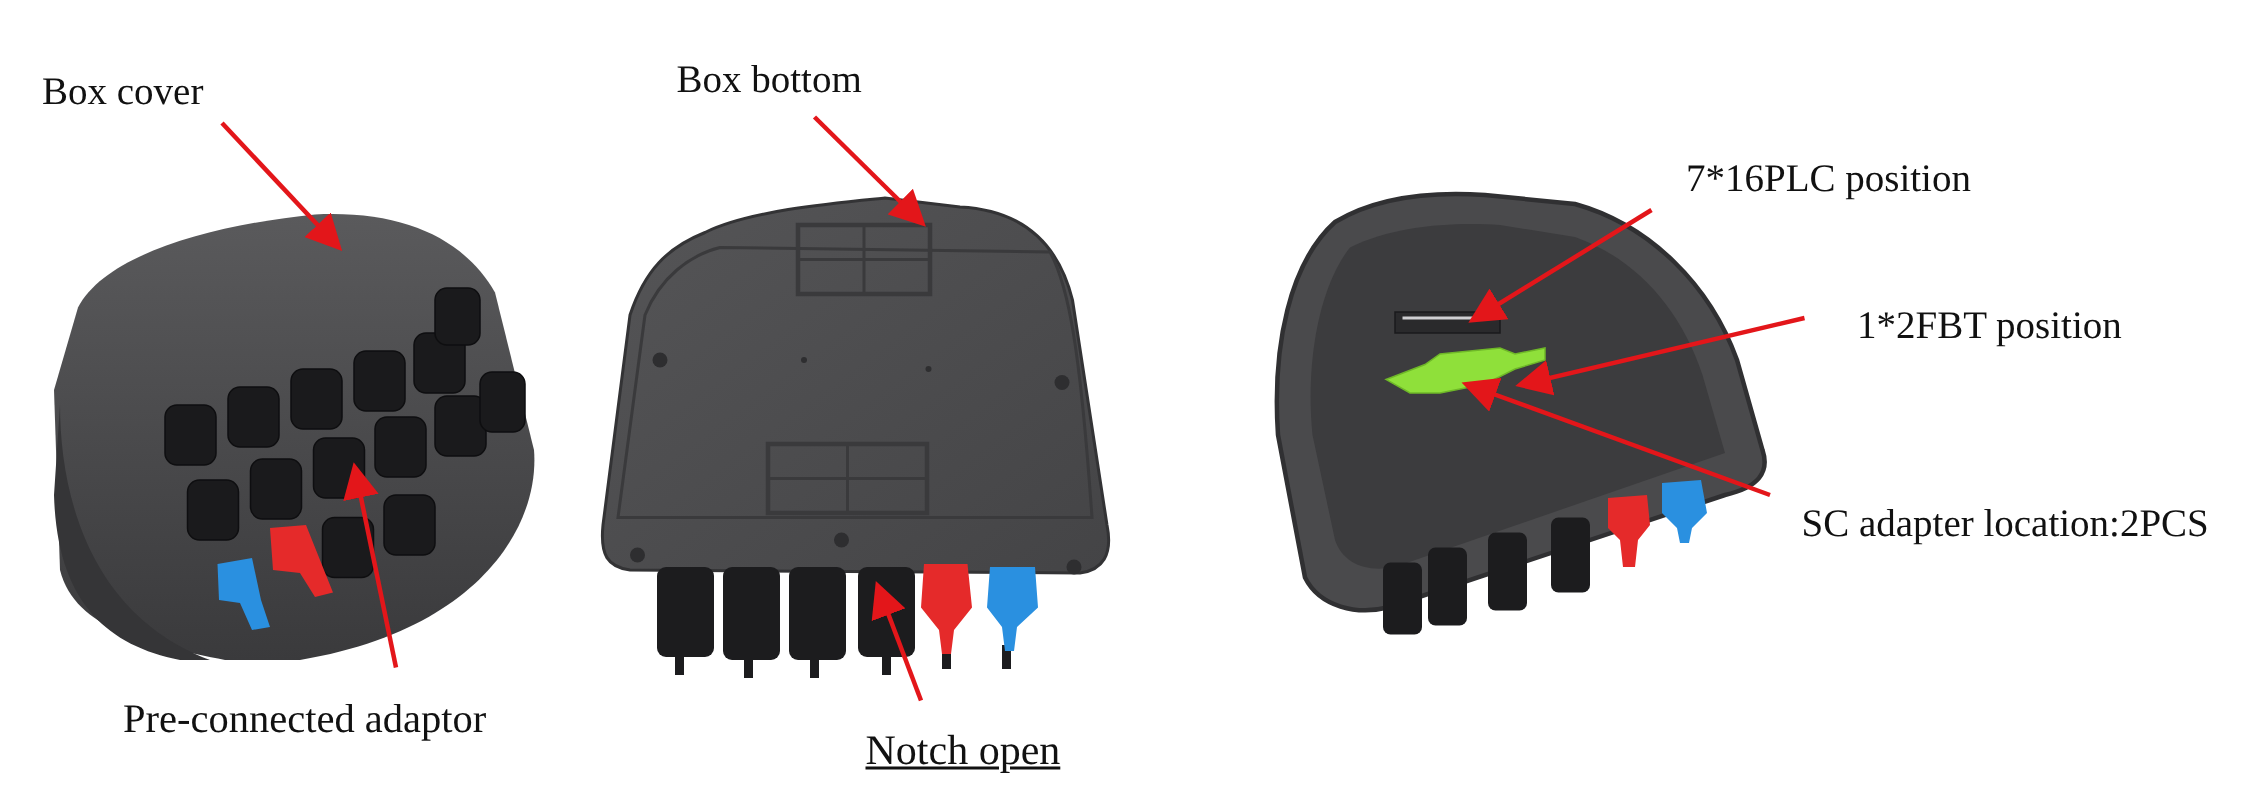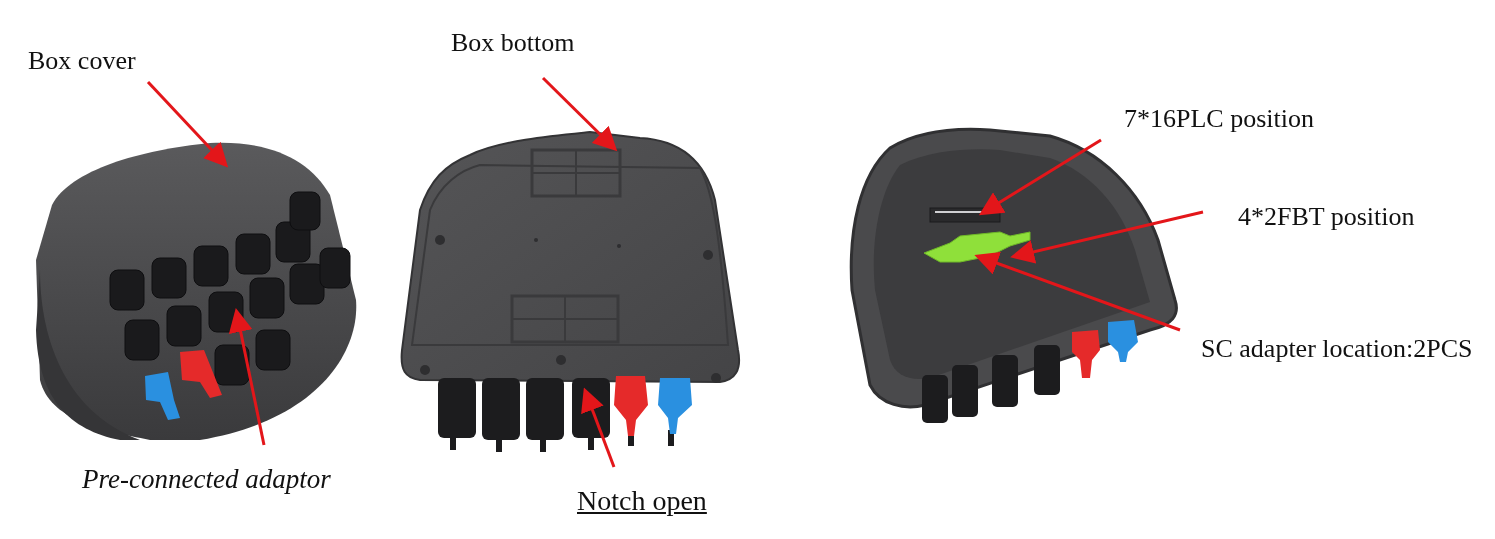--- a/index.html
+++ b/index.html
@@ -107,18 +107,18 @@
     <line x1="264" y1="445" x2="237" y2="314" marker-end="url(#ah)"></line>
     <line x1="543" y1="78" x2="613" y2="147" marker-end="url(#ah)"></line>
     <line x1="614" y1="467" x2="586" y2="393" marker-end="url(#ah)"></line>
     <line x1="1101" y1="140" x2="984" y2="212" marker-end="url(#ah)"></line>
     <line x1="1203" y1="212" x2="1016" y2="256" marker-end="url(#ah)"></line>
     <line x1="1180" y1="330" x2="980" y2="257" marker-end="url(#ah)"></line>
   </g>
 </svg>
 
 <div class="label l-sm" style="left:28px; top:48px;">Box cover</div>
-<div class="label l-md" style="left:82px; top:466px;font-style:italic;">Pre-connected adaptor</div>
-<div class="label l-sm" style="left:451px; top:30px;">Box bottom</div>
+<div class="label l-md" style="left:82px; top:466px;">Pre-connected adaptor</div>
+<div class="label l-sm" style="left:451px; top:40px;">Box bottom</div>
 <div class="label l-lg" style="left:577px; top:487px;">Notch open</div>
 <div class="label l-sm" style="left:1124px; top:106px;">7*16PLC position</div>
-<div class="label l-sm" style="left:1238px; top:204px;">4*2FBT position</div>
+<div class="label l-sm" style="left:1238px; top:204px;">1*2FBT position</div>
 <div class="label l-sm" style="left:1160px; top:336px;margin-left:41px;">SC adapter location:2PCS</div>
 
 </body></html>

